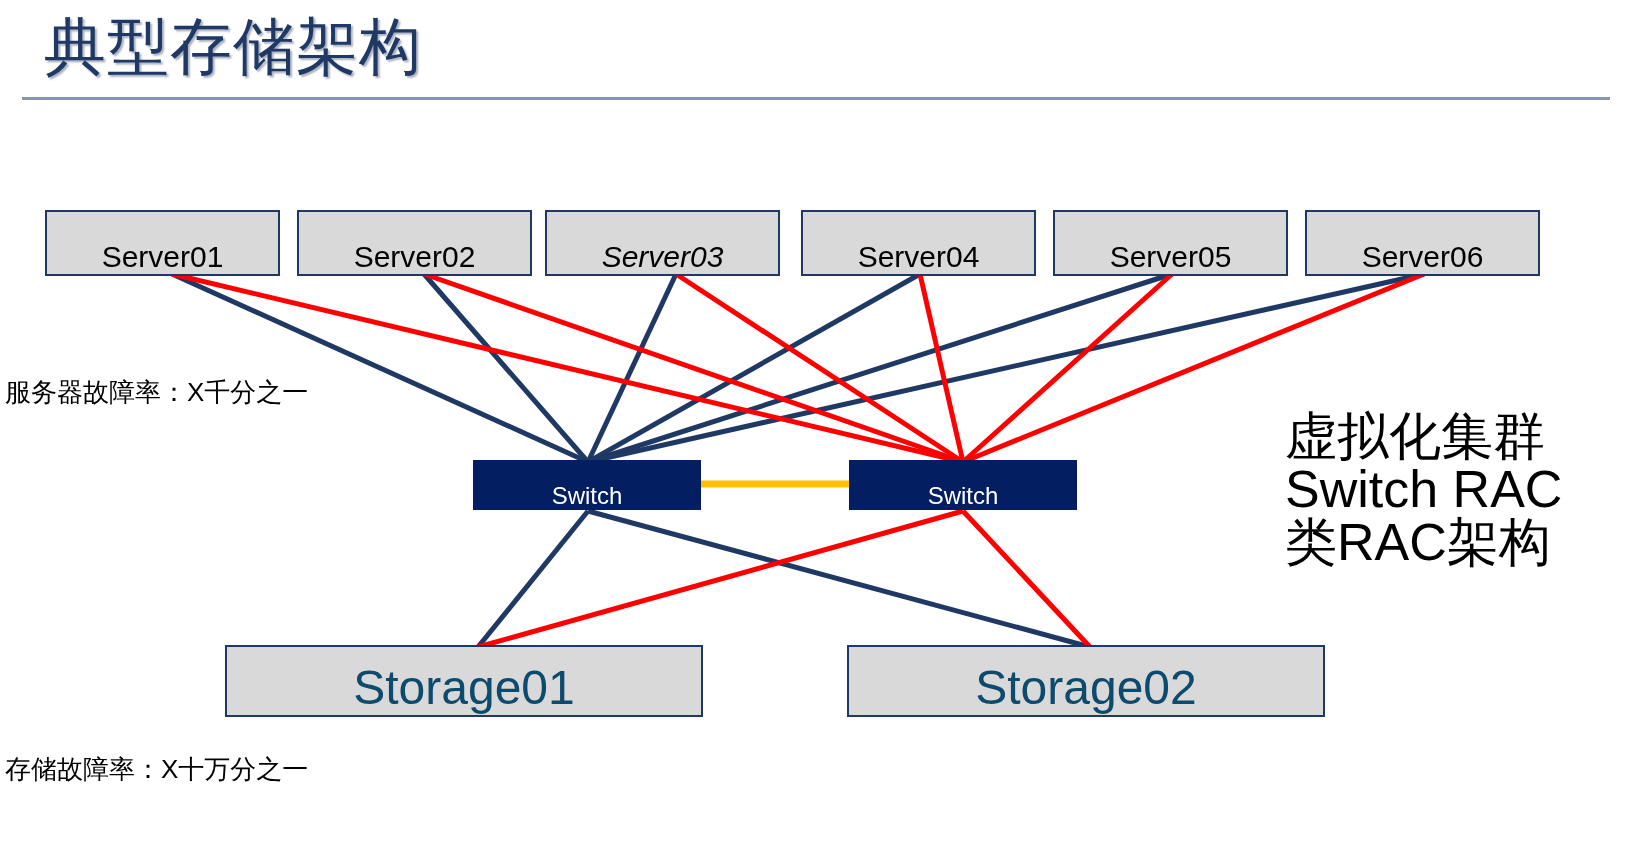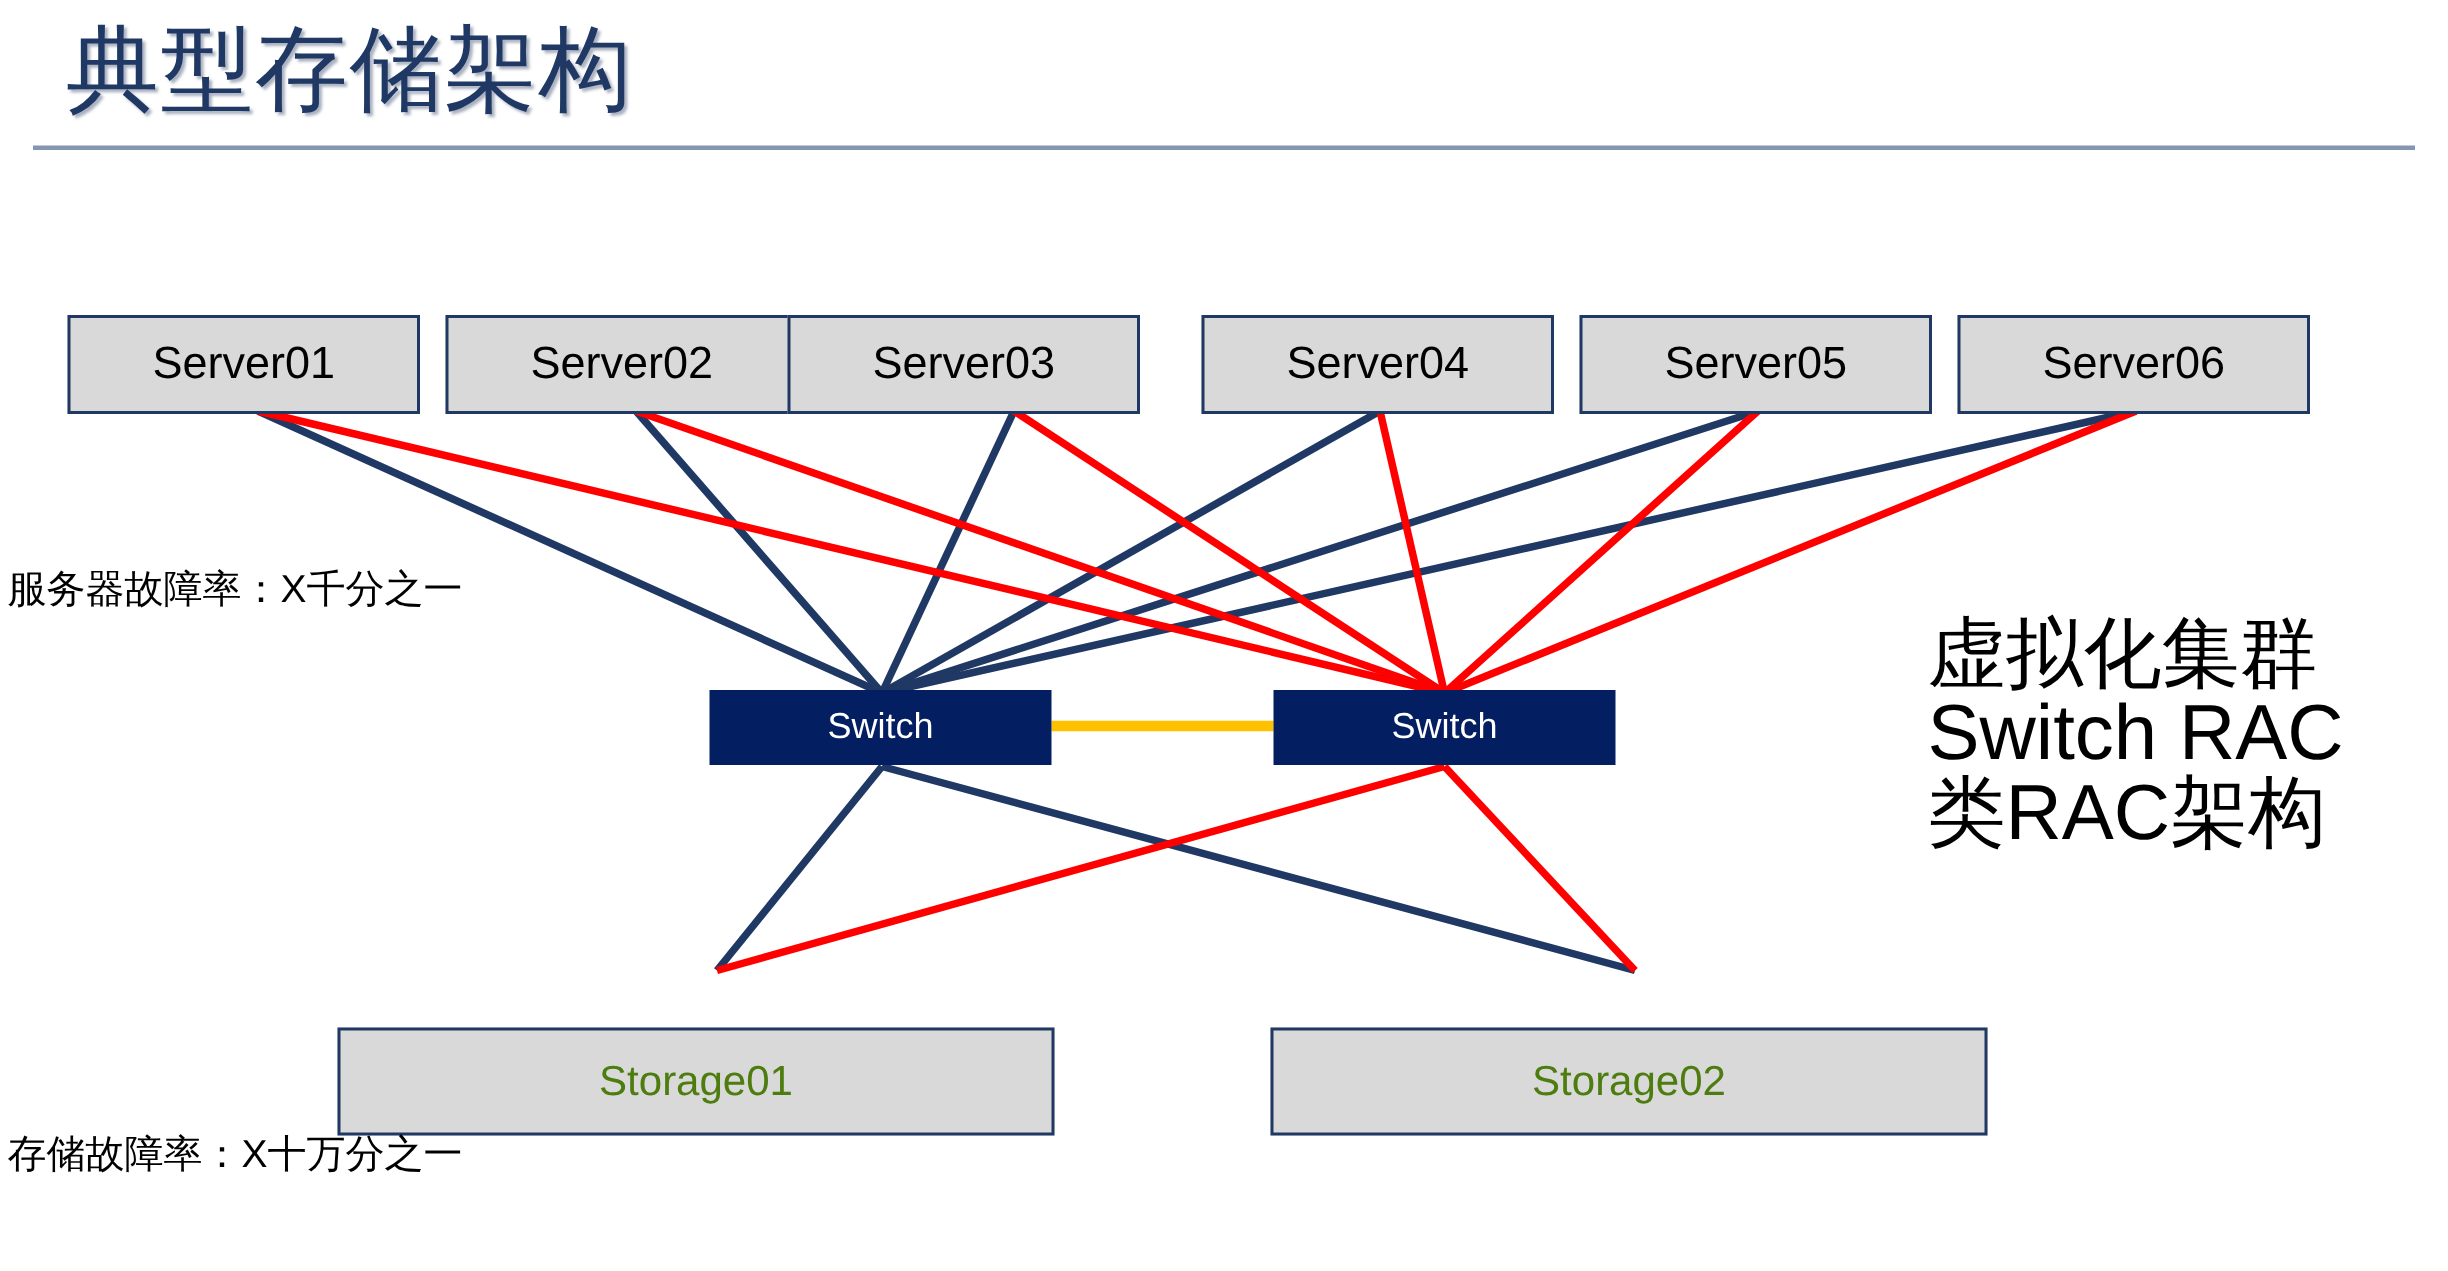--- a/index.html
+++ b/index.html
@@ -49,21 +49,21 @@
     top: 0;
     width: 1632px;
     height: 847px;
   }
 
   
   .node {
     position: absolute;
     box-sizing: border-box;
     display: flex;
-    align-items: center;
+    align-items: flex-end;
     justify-content: center;
     white-space: nowrap;
   }
   .node.server {
     background: #d9d9d9;
     border: 2px solid #1f3864;
     font-size: 30px;
     color: #000000;
     top: 210px;
     height: 66px;
@@ -74,25 +74,24 @@
     border: none;
     color: #ffffff;
     font-size: 24px;
     top: 460px;
     height: 50px;
     width: 228px;
   }
   .node.storage {
     background: #d9d9d9;
     border: 2px solid #1f3864;
-    font-size: 28px;
-    color: #4d7c0f;
+    font-size: 48px;
+    color: #0c4a6e;
     top: 645px;
     height: 72px;
-    margin-top: 40px;
   }
 
   
   .note {
     position: absolute;
     font-size: 26px;
     color: #000000;
     white-space: nowrap;
   }
   .cluster-note {
@@ -146,21 +145,21 @@
 
     <line x1="701" y1="484" x2="849" y2="484" stroke="#ffc000" stroke-width="7"></line>
   </svg>
 
   <div class="node server" style="left:45px;">
     <span>Server01</span>
   </div>
   <div class="node server" style="left:297px;">
     <span>Server02</span>
   </div>
-  <div class="node server" style="left:525px;">
+  <div class="node server" style="left:545px;font-style:italic;">
     <span>Server03</span>
   </div>
   <div class="node server" style="left:801px;">
     <span>Server04</span>
   </div>
   <div class="node server" style="left:1053px;">
     <span>Server05</span>
   </div>
   <div class="node server" style="left:1305px;">
     <span>Server06</span>

